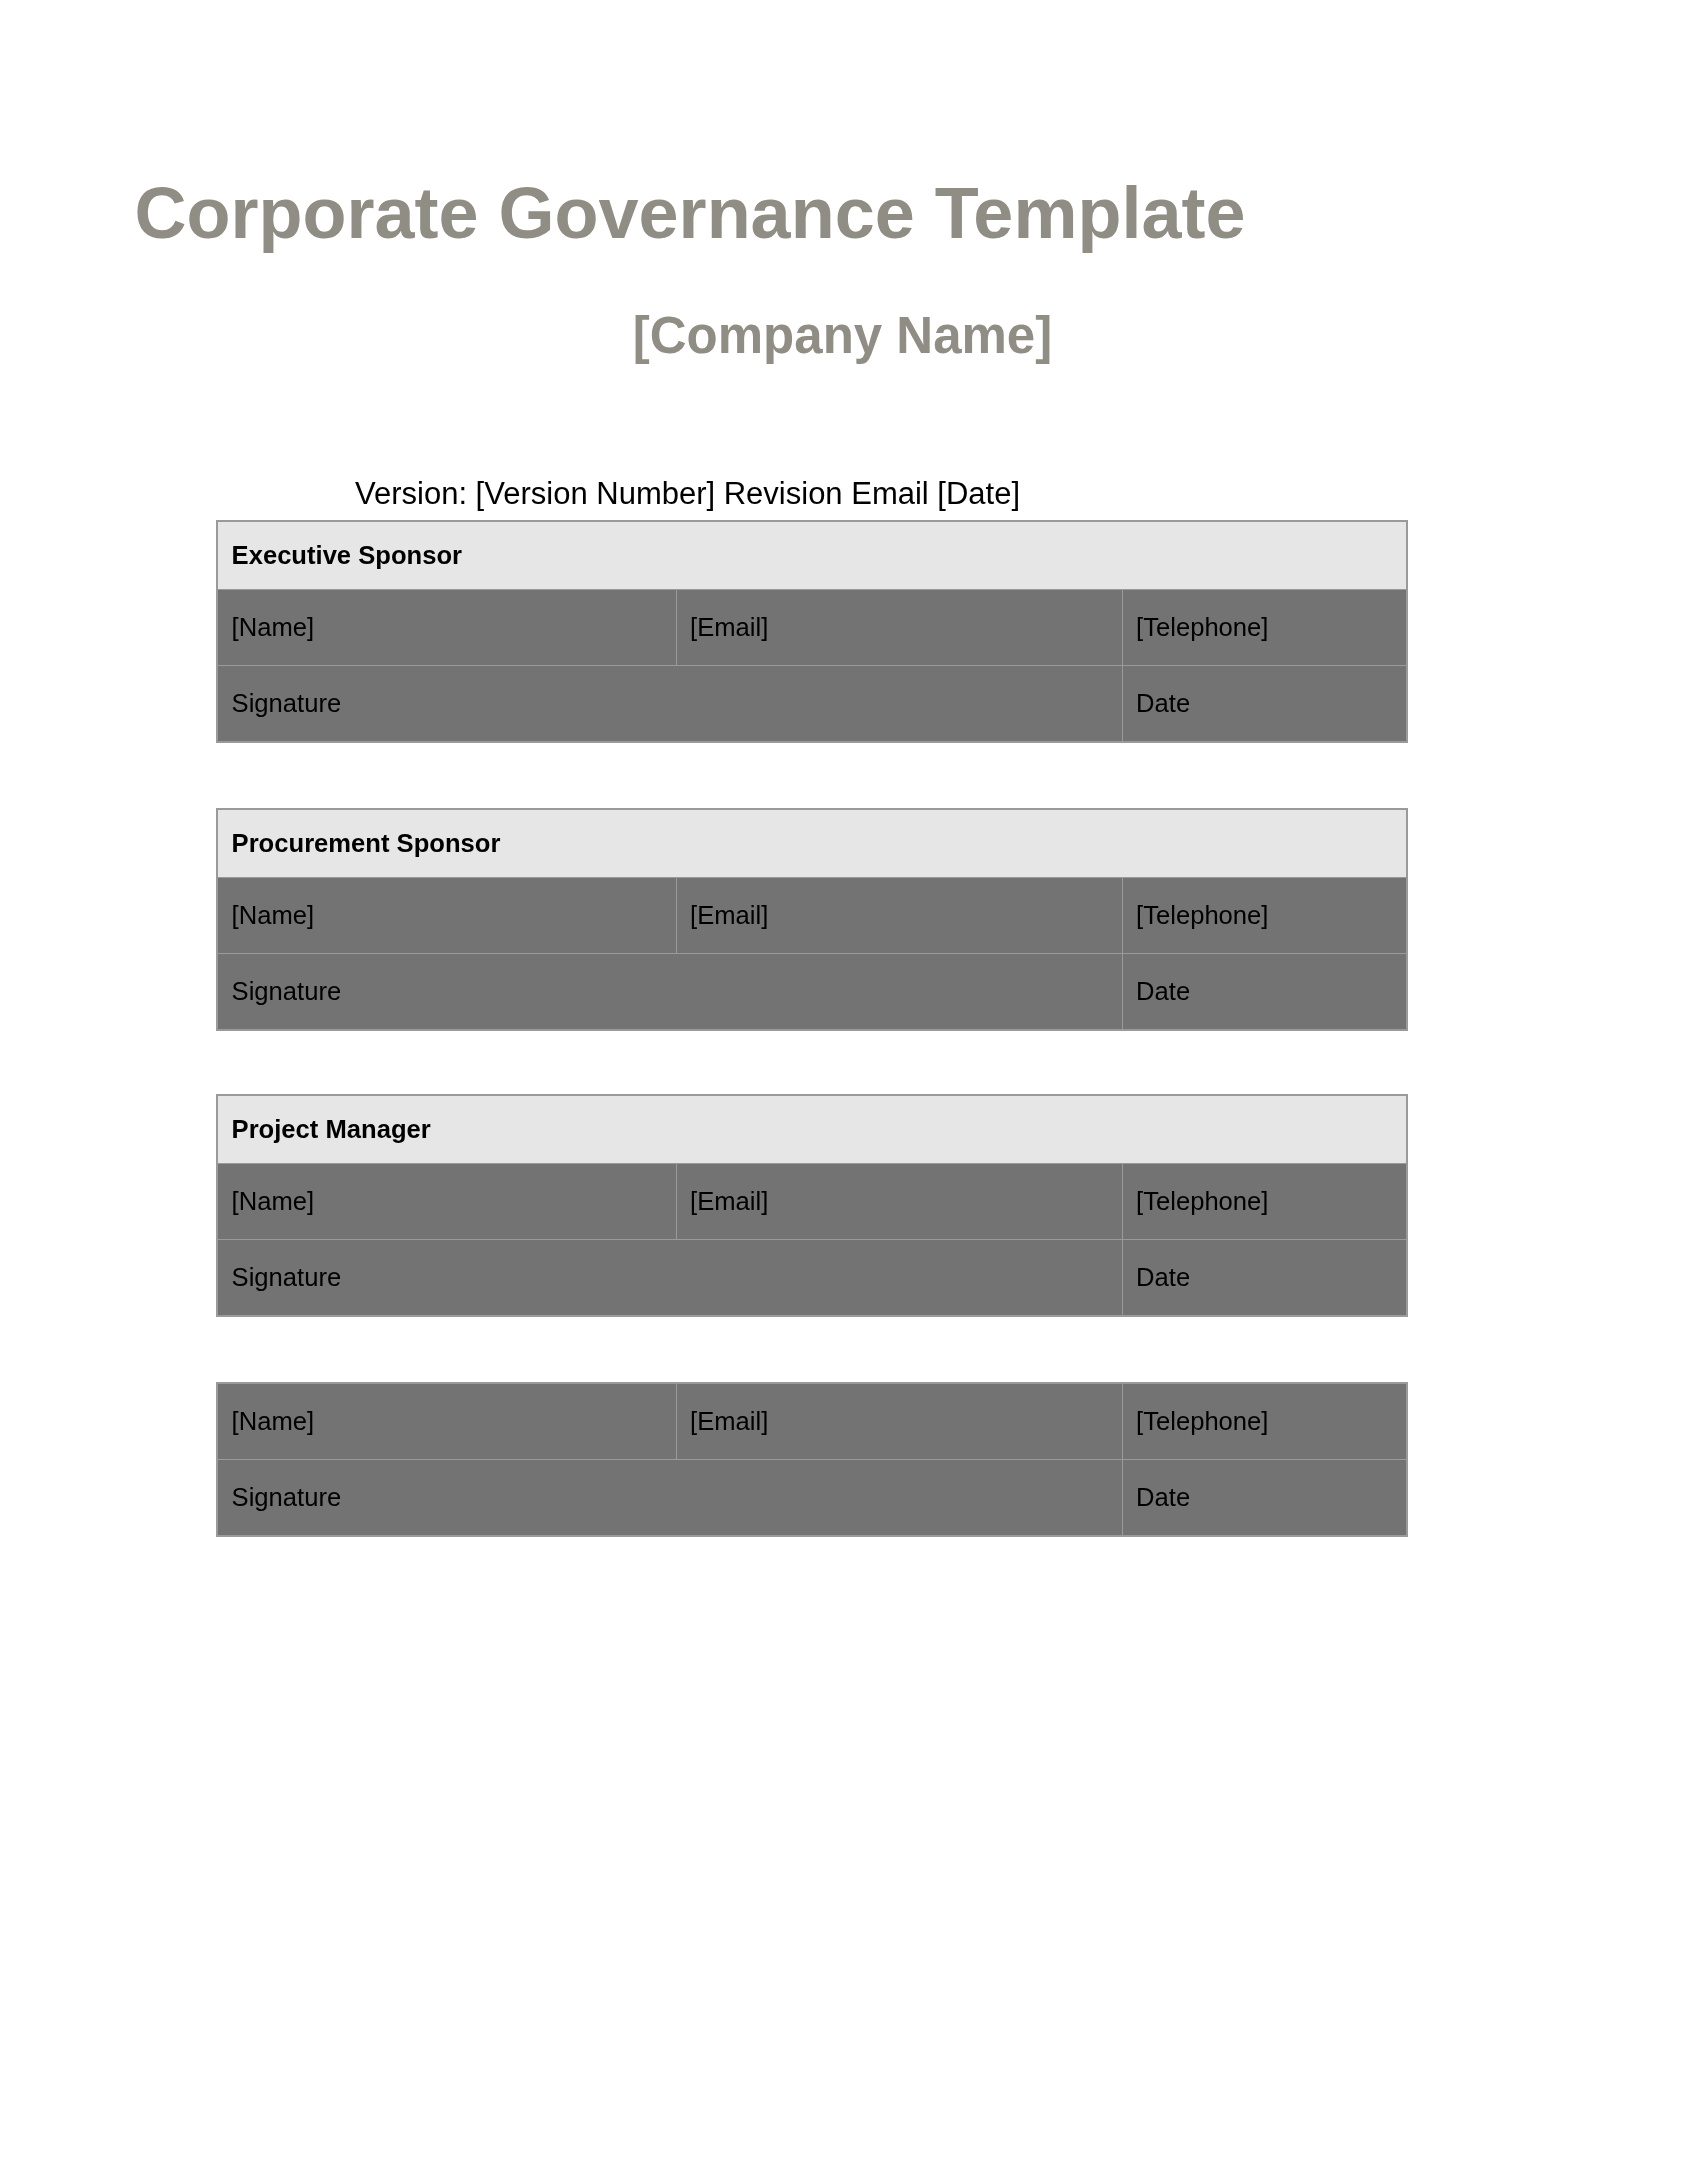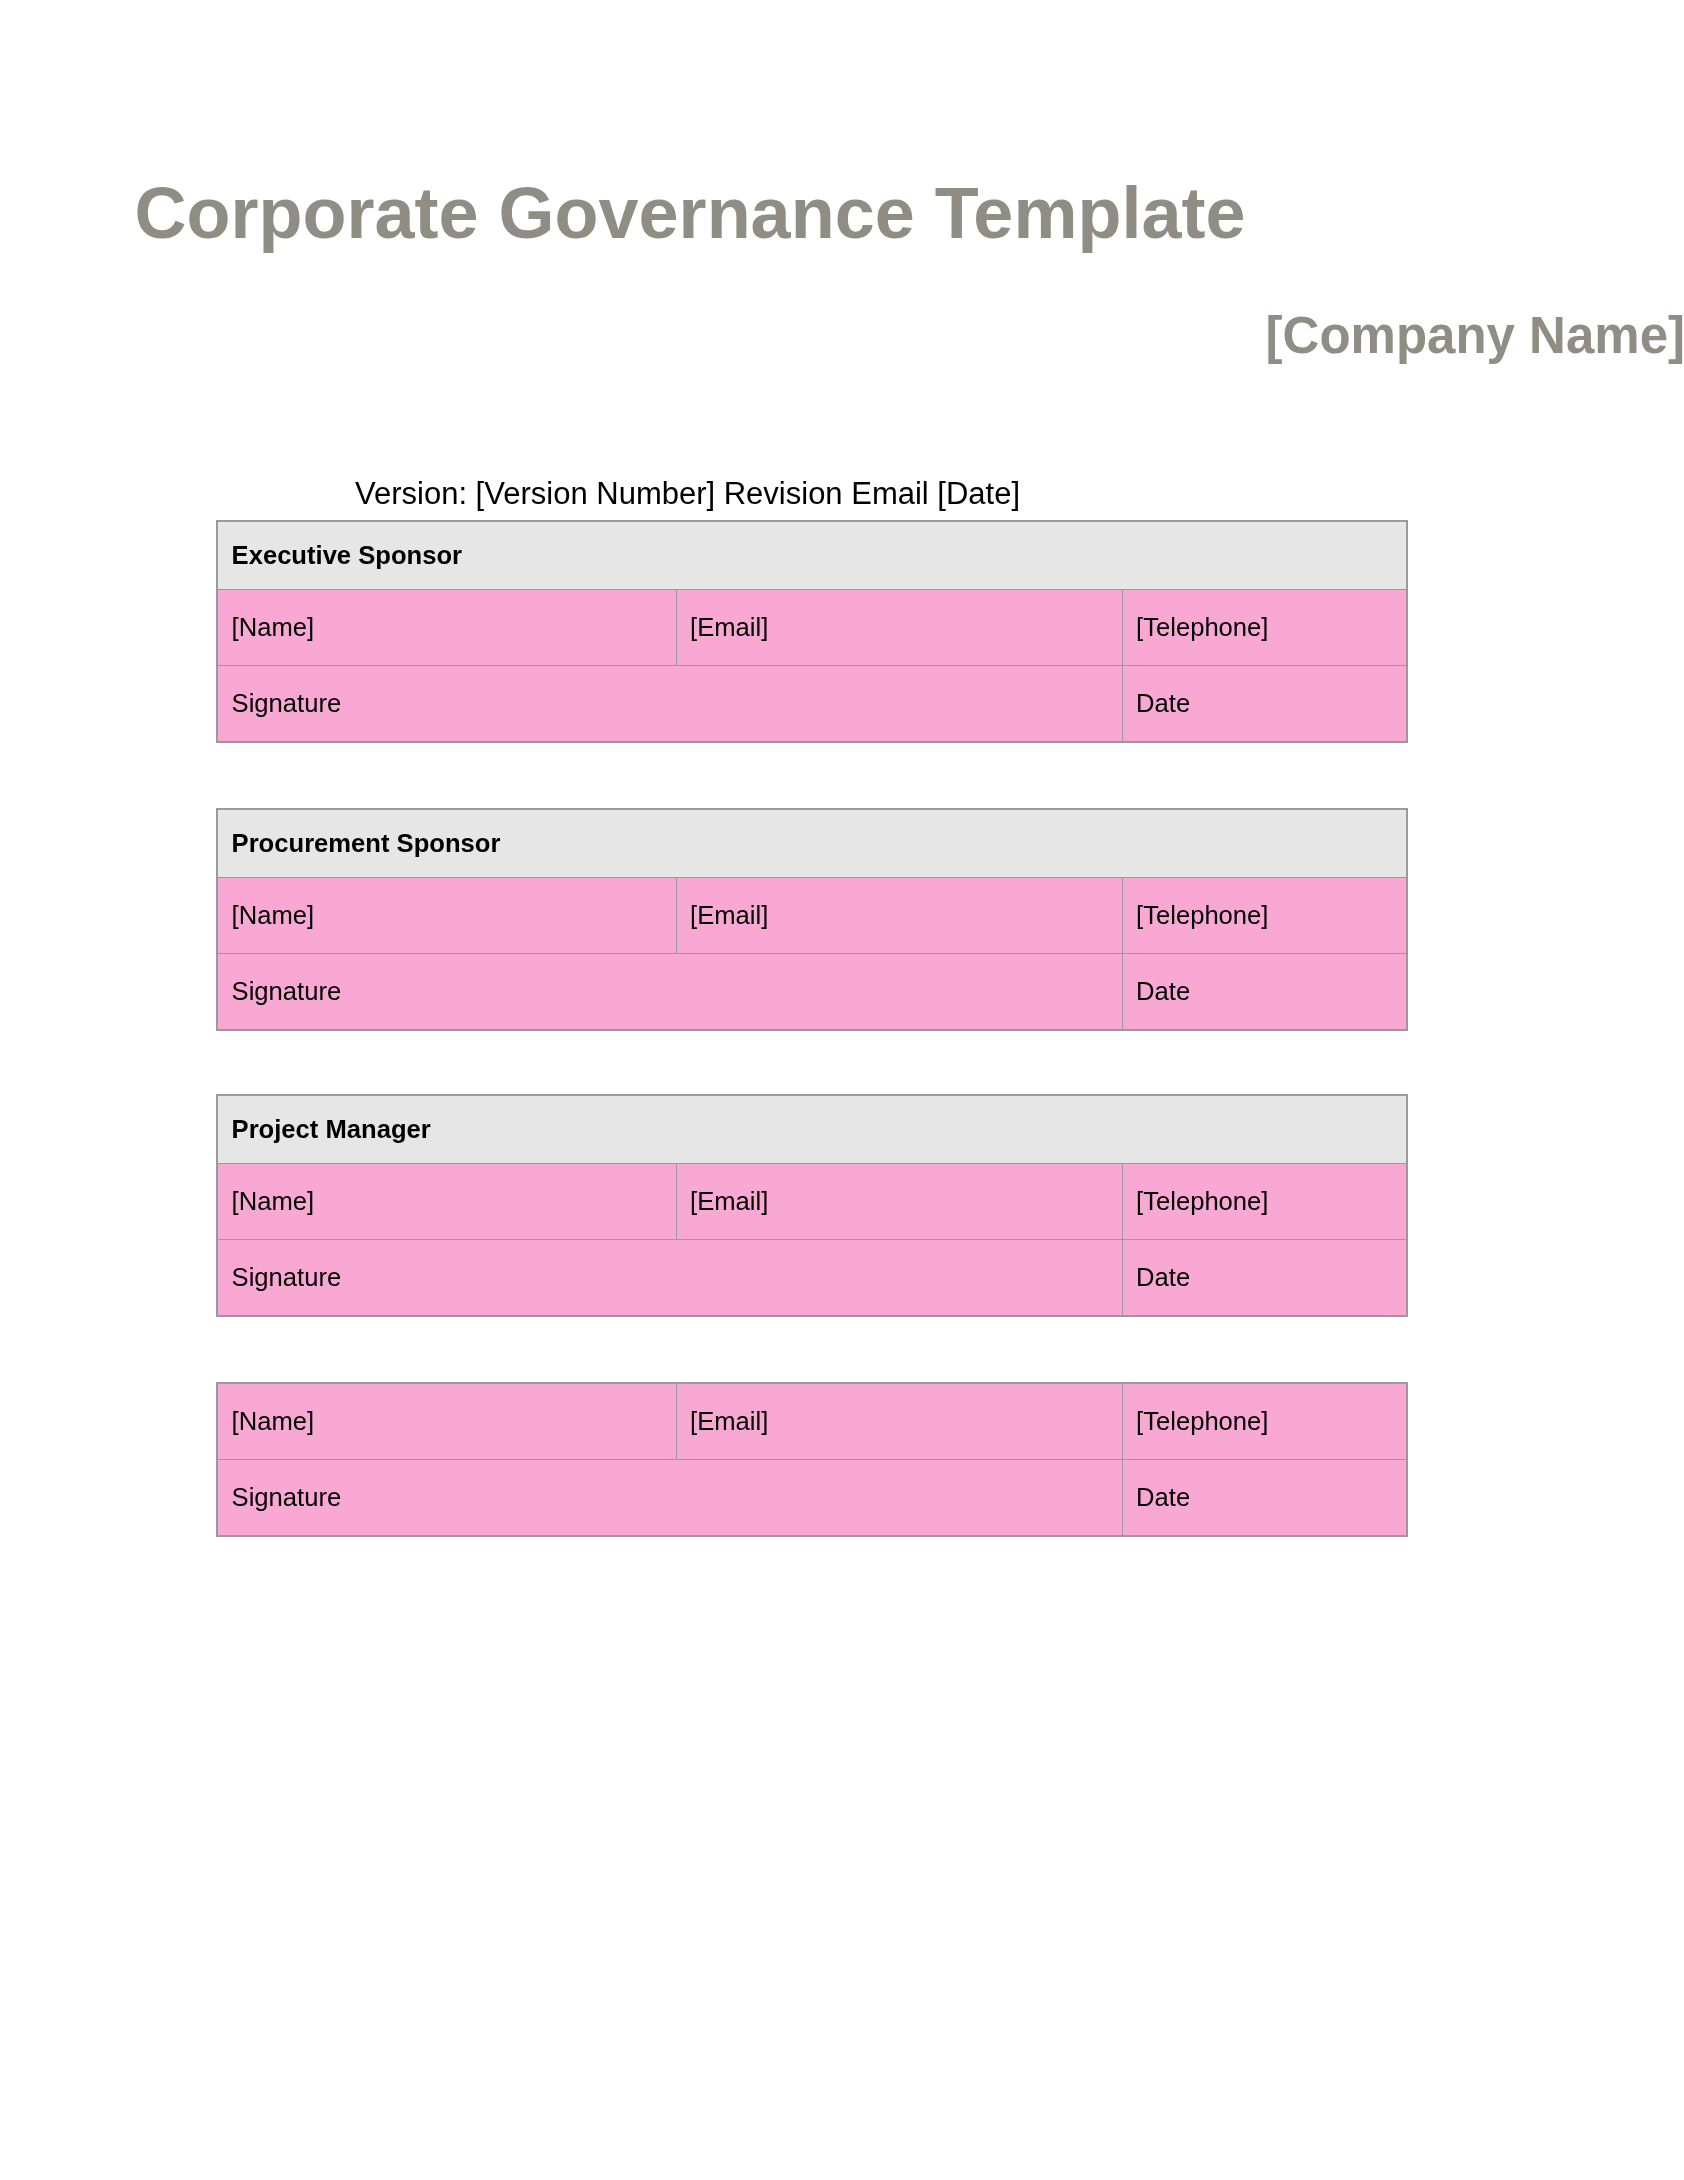--- a/index.html
+++ b/index.html
@@ -19,21 +19,21 @@
     overflow:hidden;
   }
   .doc-title{
     position:absolute;top:170px;left:0;width:1380px;
     text-align:center;
     font-size:72px;font-weight:bold;line-height:1.2;
     color:var(--heading-text);
   }
   .doc-subtitle{
     position:absolute;top:305px;left:0;width:1685px;
-    text-align:right;
+    text-align:center;
     font-size:51px;font-weight:bold;line-height:1.2;
     color:var(--heading-text);
   }
   .version-line{
     position:absolute;top:477px;left:355px;
     font-size:31px;line-height:34px;
     color:var(--body-text);
     white-space:nowrap;
   }
   table.role-table{
@@ -52,21 +52,21 @@
     overflow:hidden;
     white-space:nowrap;
   }
   table.role-table th{
     background:var(--table-header-bg);
     font-weight:bold;
     height:67px;
   }
   table.role-table td{
     height:75px;
-    background:#f9a8d4;
+    background:#737373;
   }
   .t1{top:520px;}
   .t2{top:808px;}
   .t3{top:1094px;}
   .t4{top:1382px;}
   col.c-name{width:459px;}
   col.c-email{width:446px;}
   col.c-phone{width:285px;}
 </style>
 </head>

